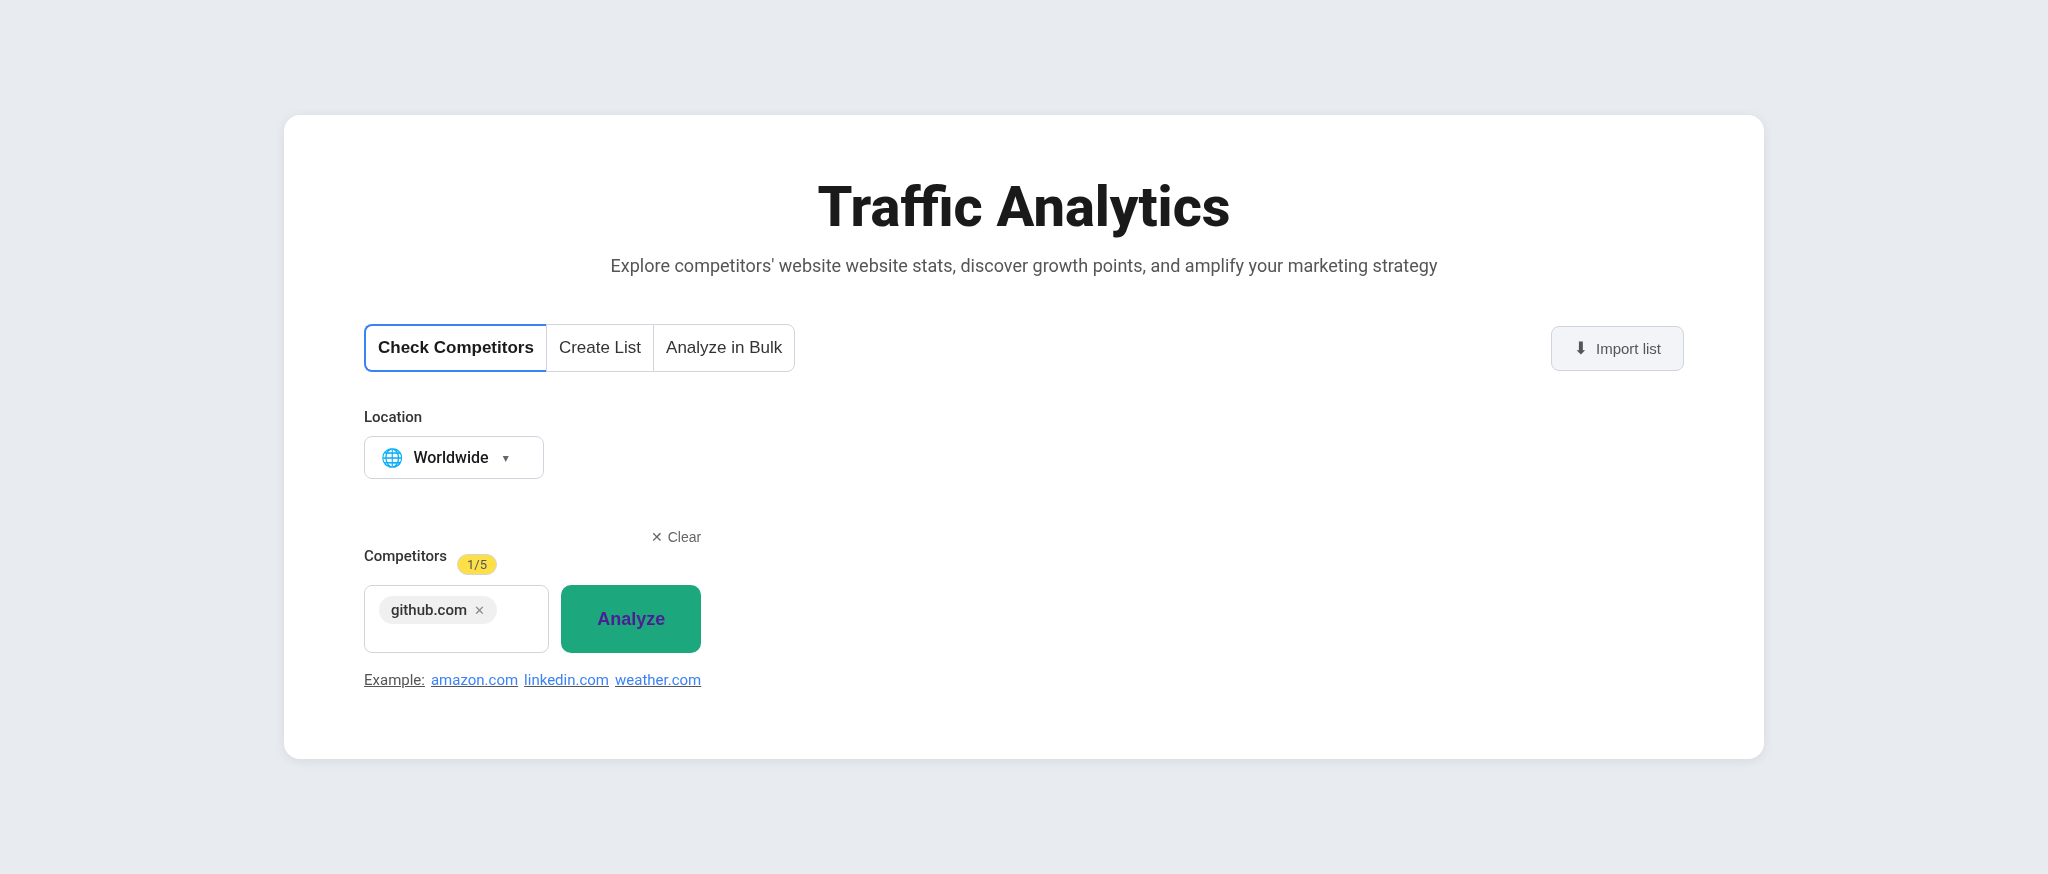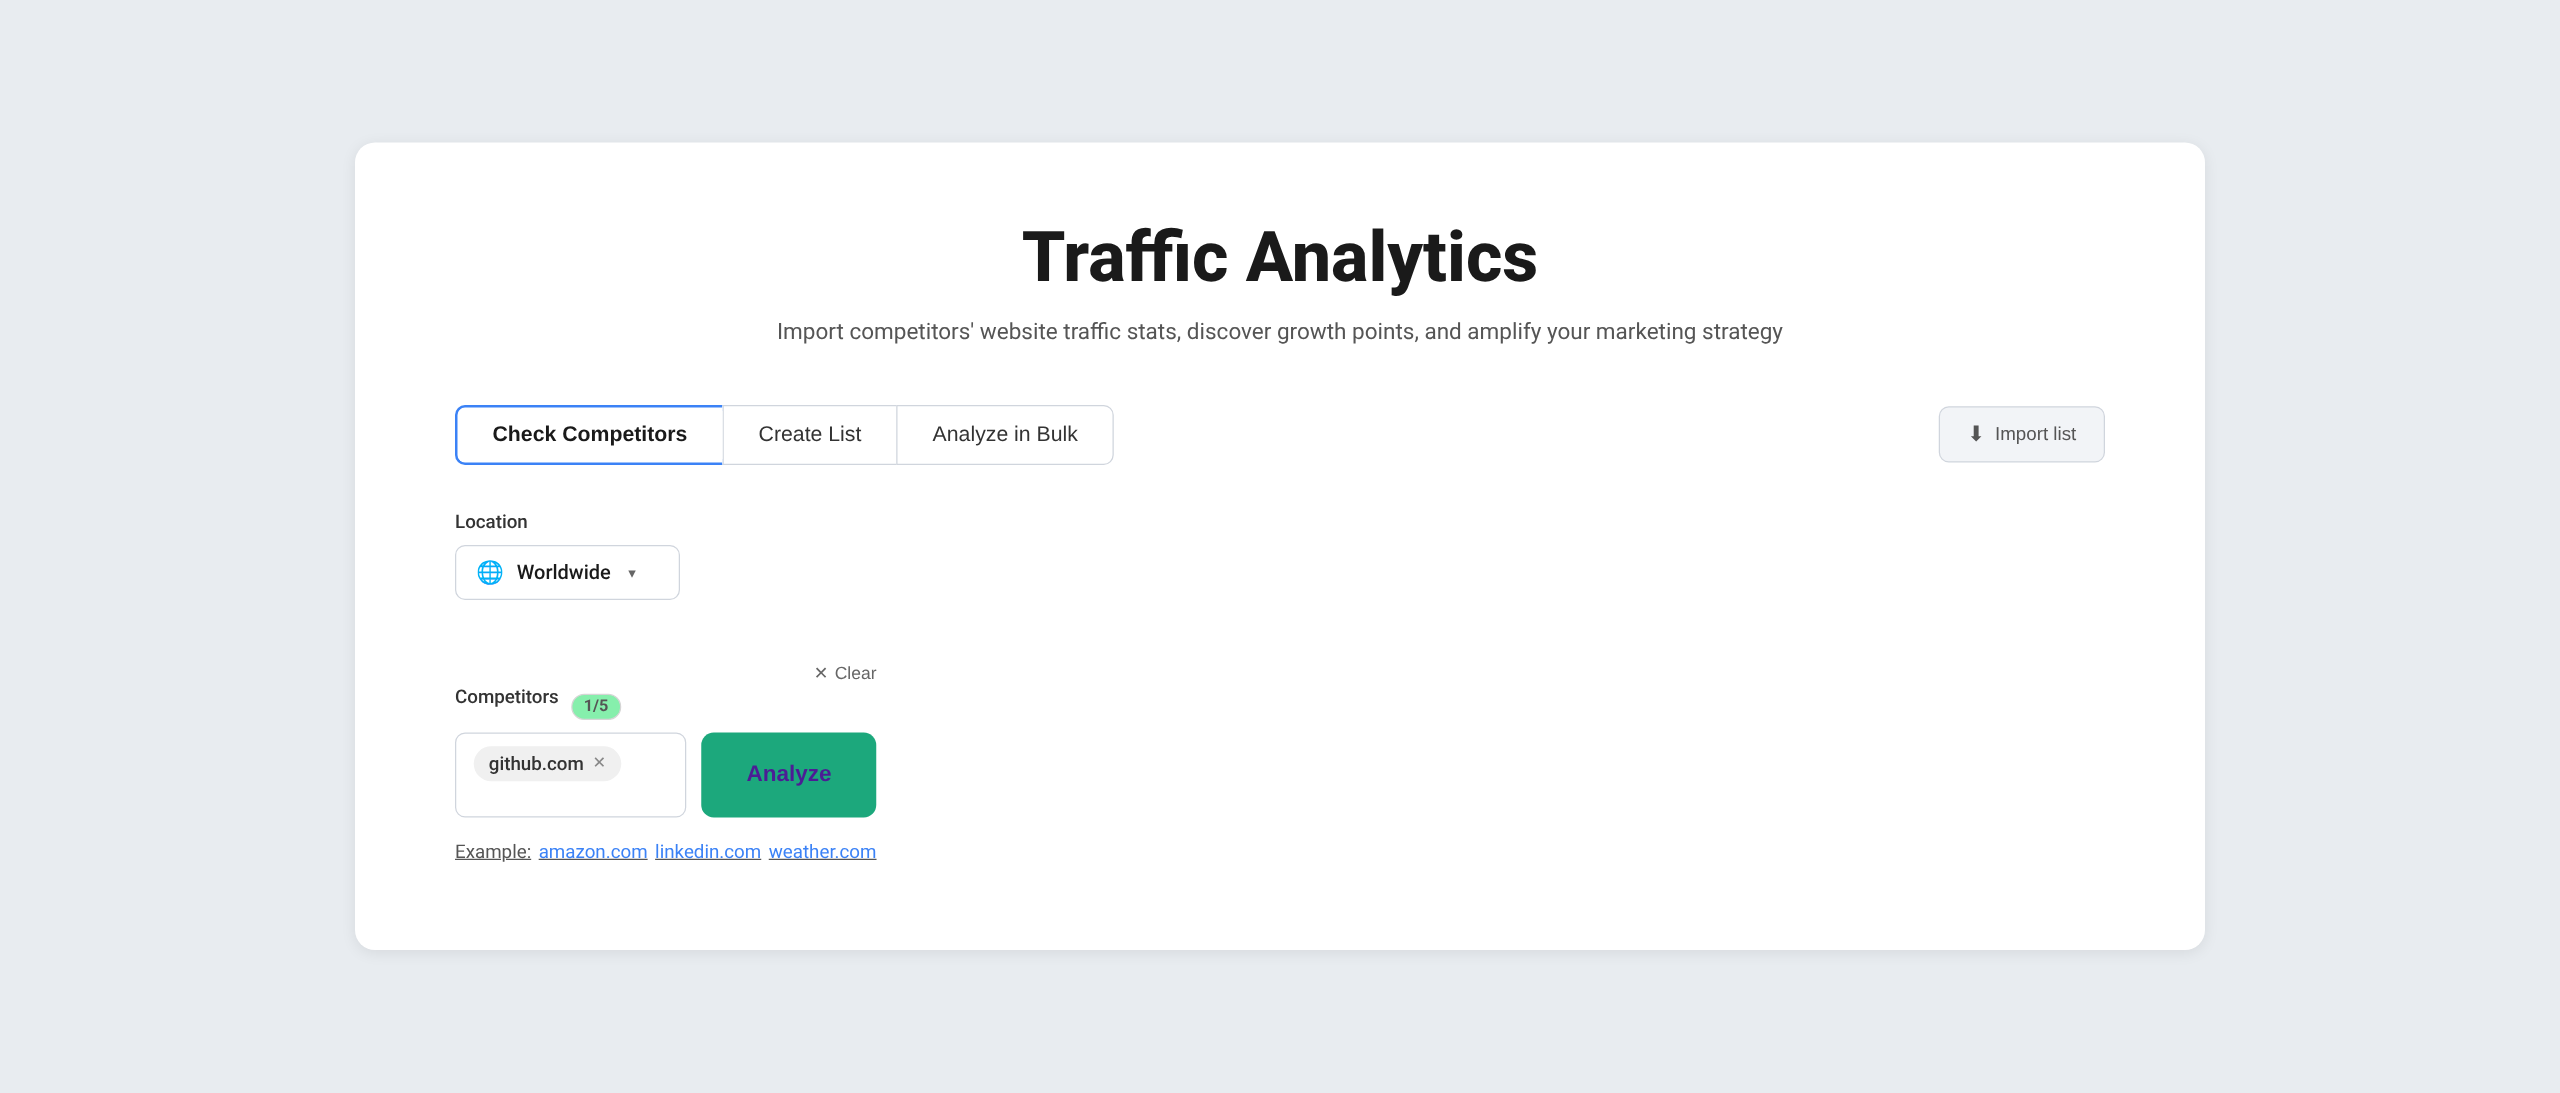--- a/index.html
+++ b/index.html
@@ -50,21 +50,21 @@
       justify-content: space-between;
       margin-bottom: 36px;
     }
 
     .tabs-group {
       display: flex;
       gap: 0;
     }
 
     .tab-button {
-      padding: 12px 28px;
+      padding: 12px 12px;
       font-size: 17px;
       font-weight: 500;
       cursor: pointer;
       background: #fff;
       border: 1.5px solid #d0d5dd;
       color: #333;
       transition: background 0.15s;
     }
 
     .tab-button:first-child {
@@ -164,27 +164,27 @@
     }
 
     .competitors-label-group {
       display: flex;
       align-items: flex-end;
       gap: 10px;
       margin-top: 48px;
     }
 
     .competitors-count-badge {
-      background: #86efac;
+      background: #fde047;
       border: 1px solid #d5d5d5;
       border-radius: 20px;
       padding: 2px 9px;
       font-size: 13px;
       color: #555;
-      font-weight: 700;
+      font-weight: 400;
     }
 
     .clear-button {
       display: flex;
       align-items: center;
       gap: 5px;
       font-size: 14px;
       color: #666;
       cursor: pointer;
       background: none;
@@ -262,21 +262,21 @@
       font-weight: 400;
     }
   </style>
 </head>
 <body>
 
 <div class="outer-card">
 
   <div class="header-section">
     <h1 class="page-title">Traffic Analytics</h1>
-    <p class="page-subtitle">Import competitors' website traffic stats, discover growth points, and amplify your marketing strategy</p>
+    <p class="page-subtitle">Explore competitors' website website stats, discover growth points, and amplify your marketing strategy</p>
   </div>
 
   <div class="tabs-row">
     <div class="tabs-group">
       <button class="tab-button active">Check Competitors</button>
       <button class="tab-button">Create List</button>
       <button class="tab-button">Analyze in Bulk</button>
     </div>
     <button class="import-button">
       <span class="import-icon">⬇</span>

